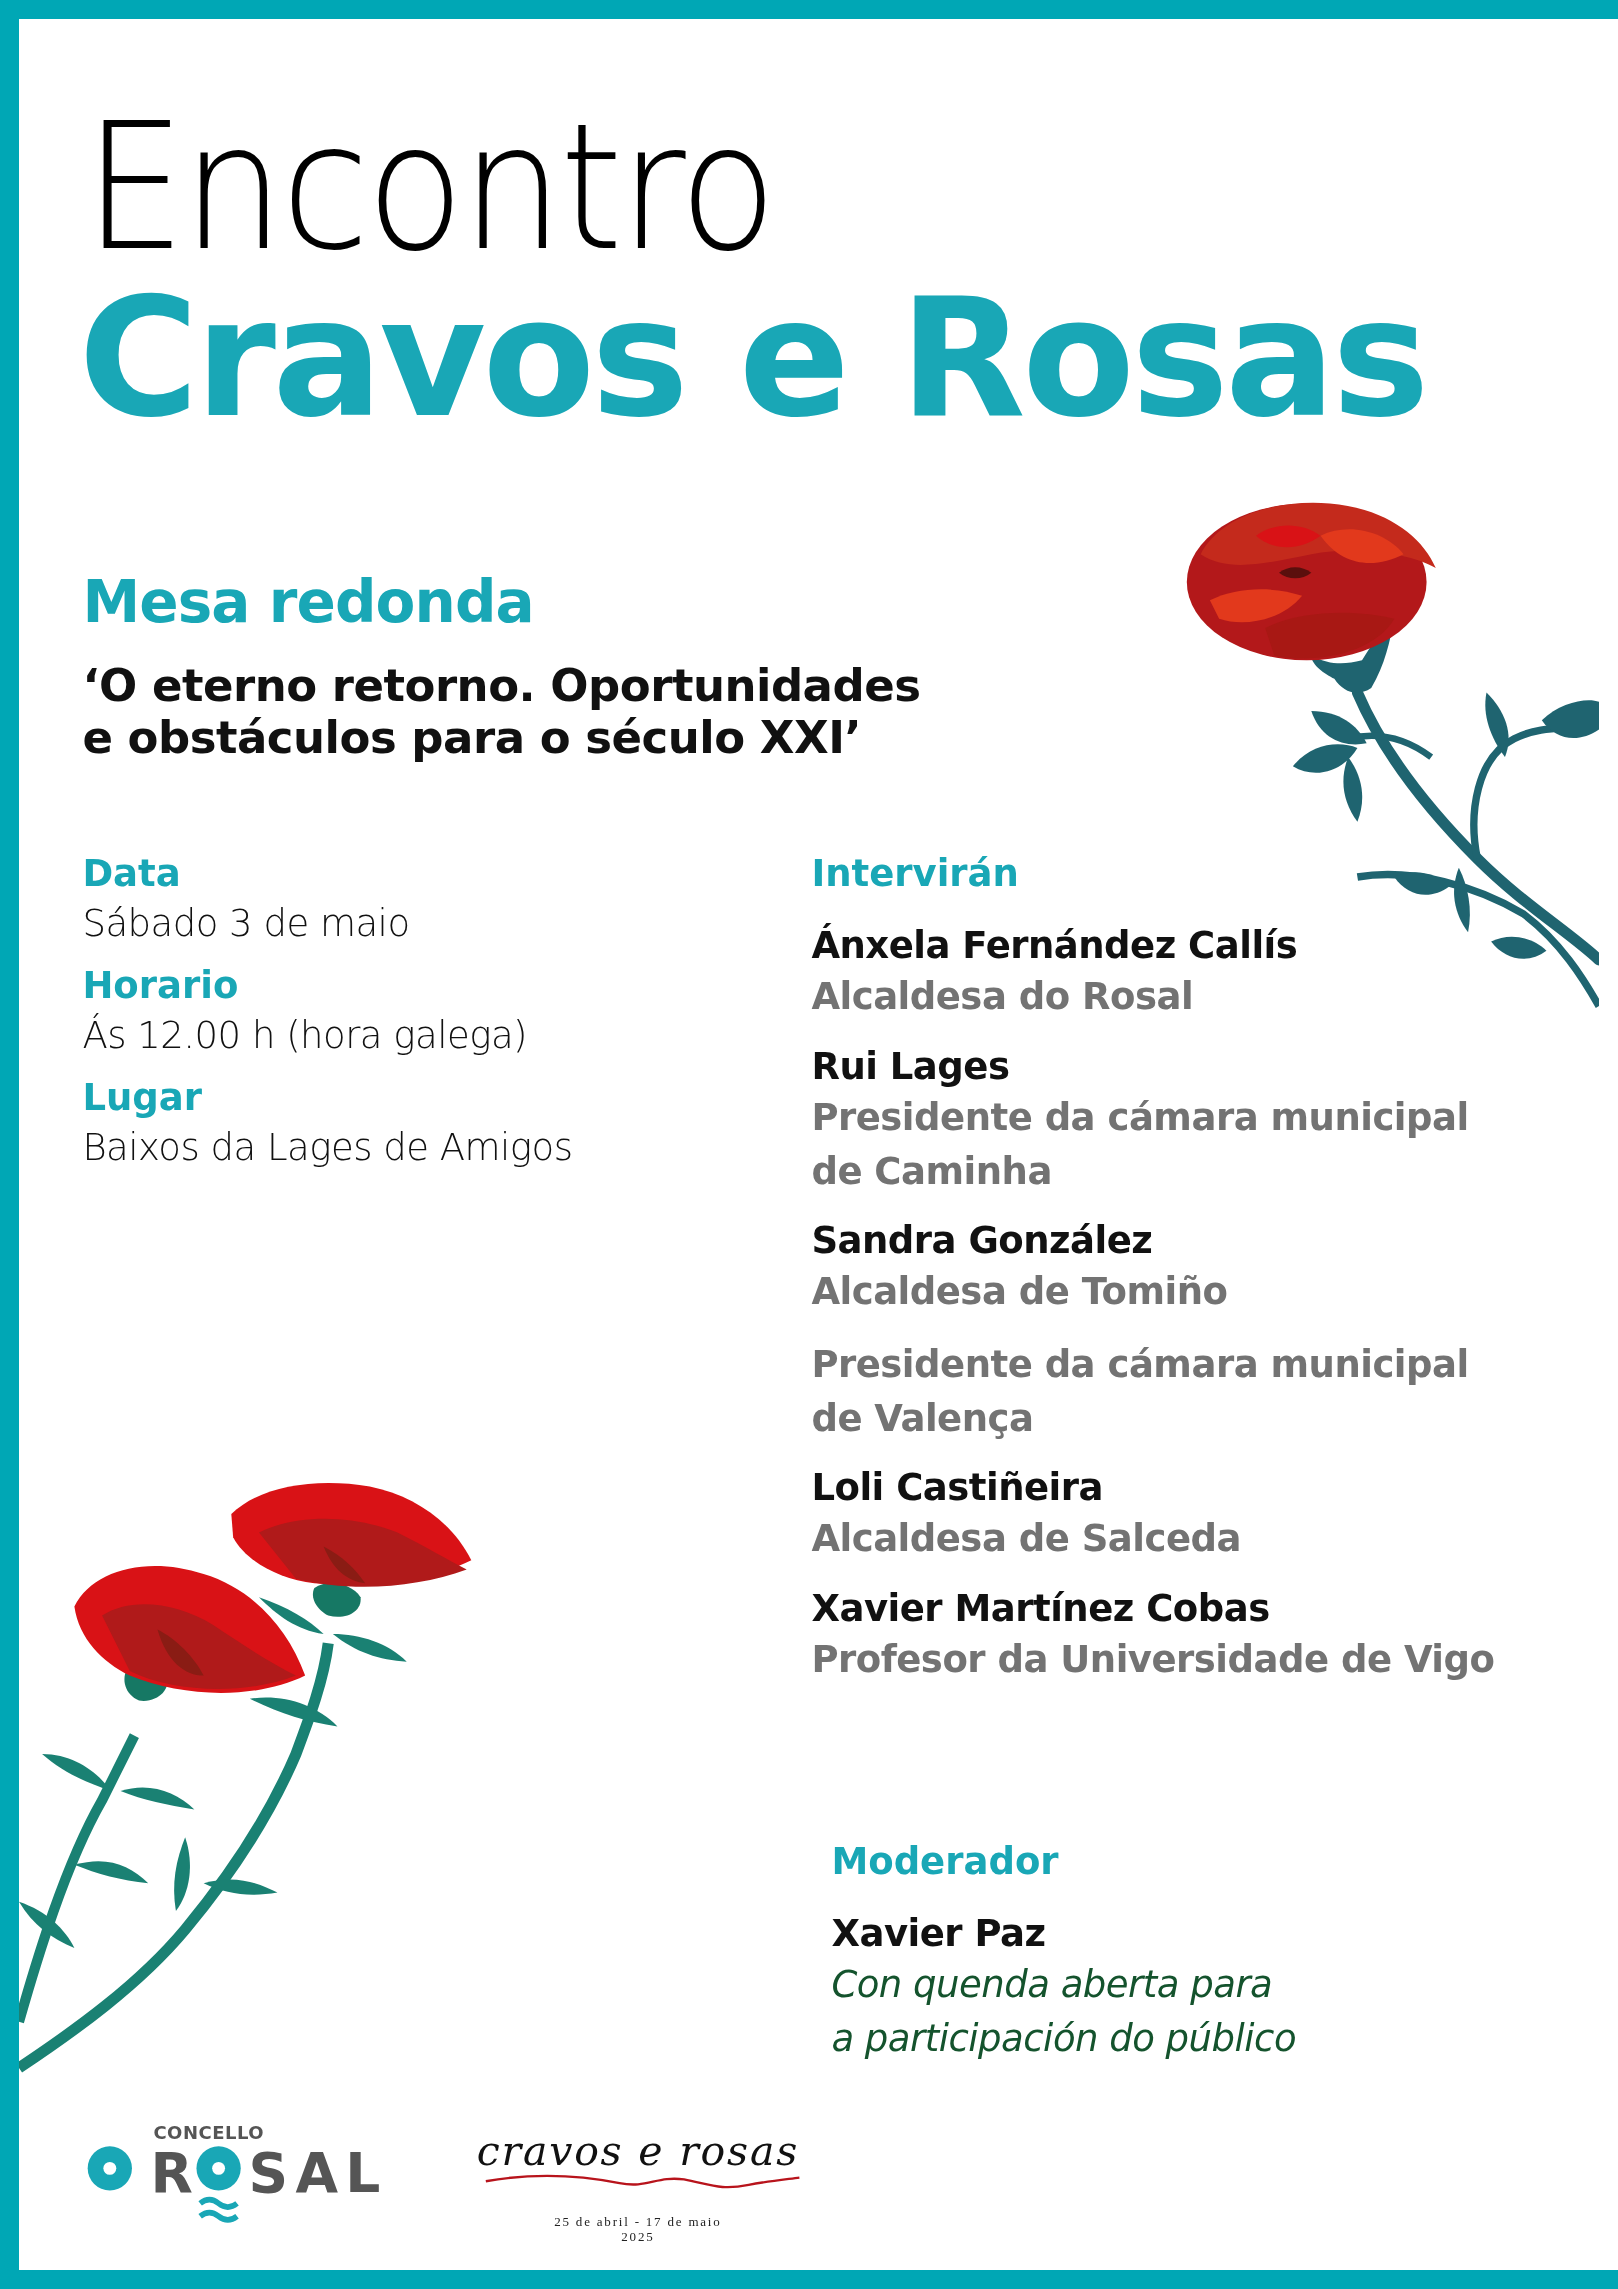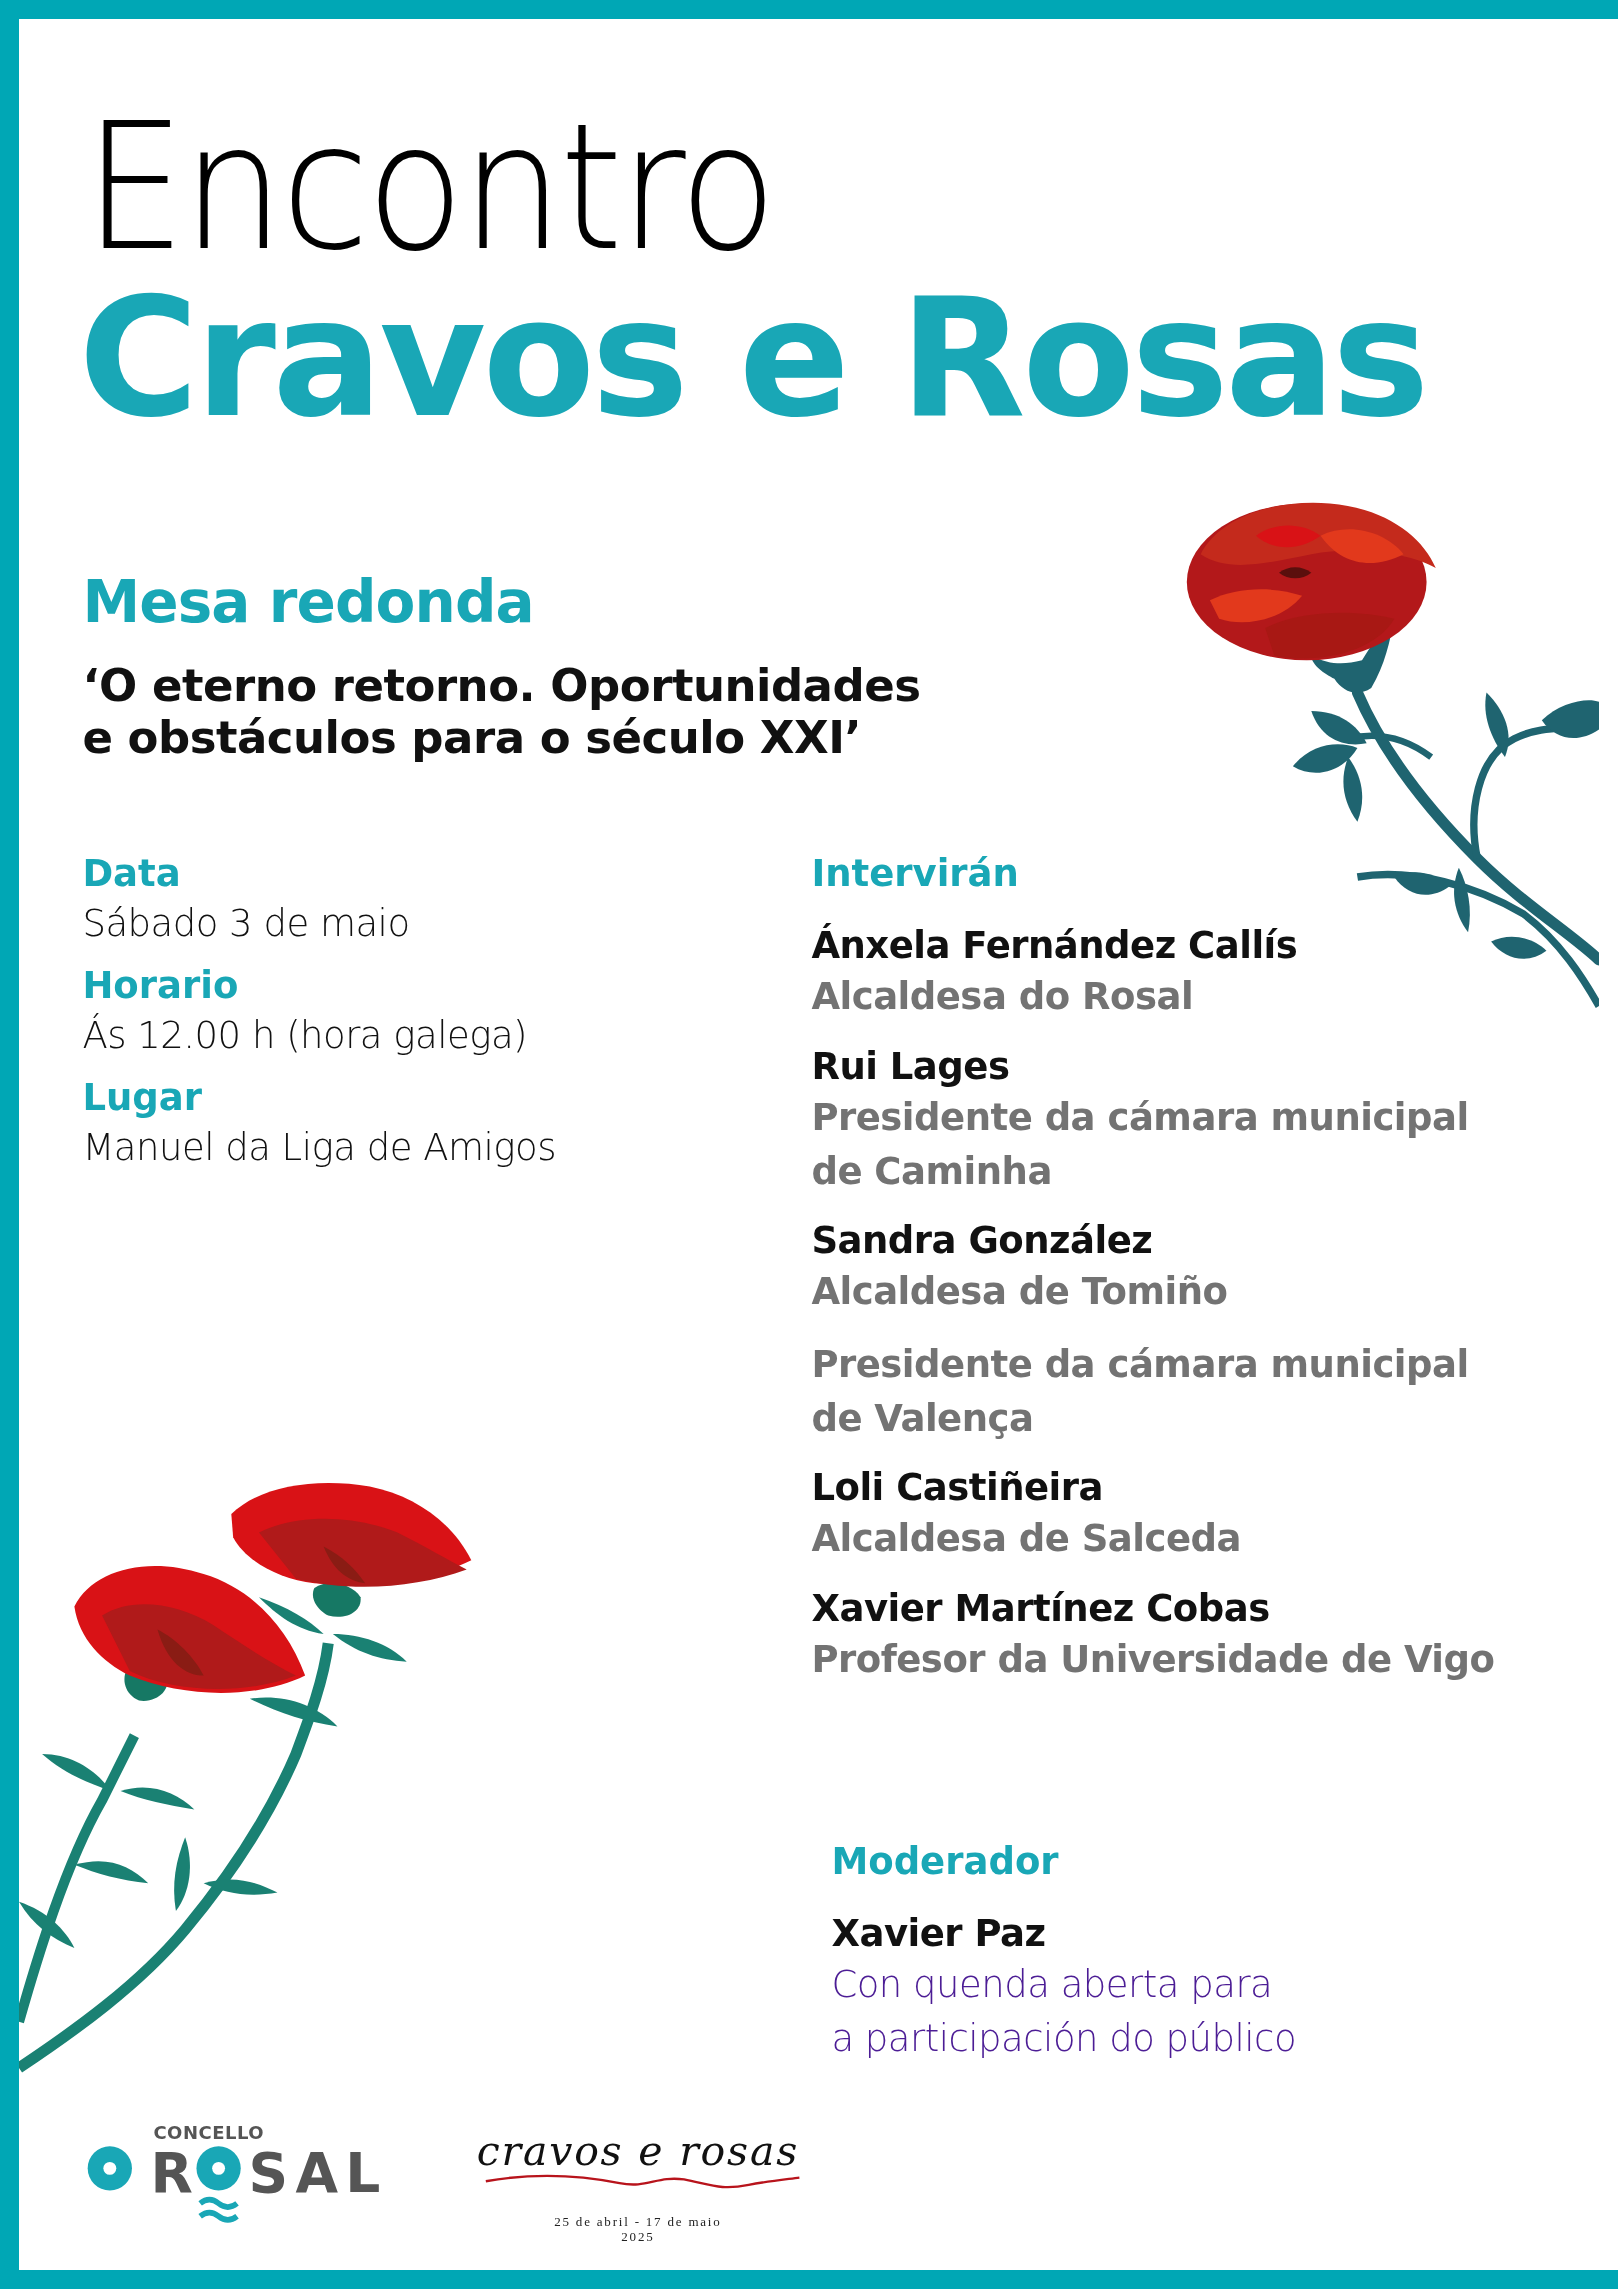--- a/index.html
+++ b/index.html
@@ -53,22 +53,22 @@
   .sp-name {
     font-family: "DejaVu Sans", sans-serif; font-weight: 700;
     font-size: 37px; line-height: 48px; color: #111; letter-spacing: -0.5px;
   }
   .sp-role {
     font-family: "DejaVu Sans", sans-serif; font-weight: 700;
     font-size: 37px; line-height: 54px; color: #737373; letter-spacing: -0.5px;
   }
   .moderator-block { left: 812px; top: 1821px; width: 729px; }
   .mod-note {
-    font-family: "DejaVu Sans", sans-serif; font-weight: 300;
-    font-size: 37px; line-height: 54px; color: #4c1d95; letter-spacing: -0.5px;
+    font-family: "DejaVu Sans", sans-serif; font-style: italic; font-weight: 300;
+    font-size: 37px; line-height: 54px; color: #14532d; letter-spacing: -0.5px;
   }
   
   .logo-rosal { left: 65px; top: 2090px; width: 332px; height: 129px; }
   .concello {
     position: absolute; left: 69px; top: 13px;
     font-family: "DejaVu Sans", sans-serif; font-weight: 700;
     font-size: 18px; color: #555; letter-spacing: 0.5px;
   }
   .rosal-word {
     position: absolute; left: 0; top: 35px;
@@ -131,21 +131,21 @@
     <div class="info-block">
       <div class="section-head info-label">Data</div>
       <div class="info-value">Sábado 3 de maio</div>
     </div>
     <div class="info-block">
       <div class="section-head info-label">Horario</div>
       <div class="info-value">Ás 12.00 h (hora galega)</div>
     </div>
     <div class="info-block">
       <div class="section-head info-label">Lugar</div>
-      <div class="info-value">Manuel da Liga de Amigos</div>
+      <div class="info-value">Baixos da Lages de Amigos</div>
     </div>
   </div>
 
   <div class="abs speakers-col">
     <div class="section-head sp-head">Intervirán</div>
 
     <div class="speaker">
       <div class="sp-name">Ánxela Fernández Callís</div>
       <div class="sp-role">Alcaldesa do Rosal</div>
     </div>

